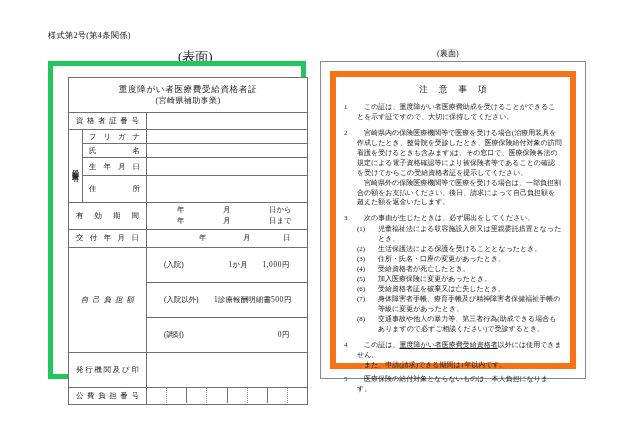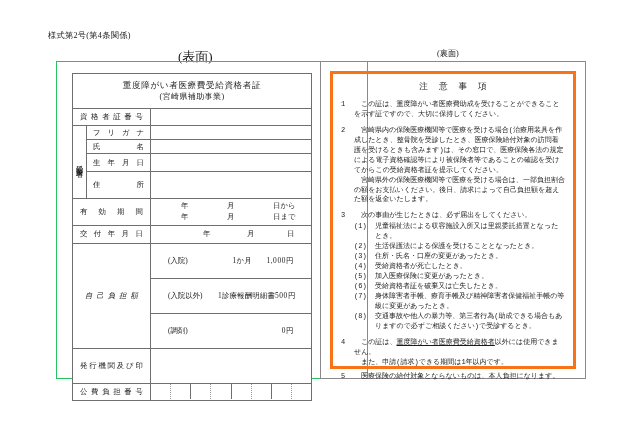--- a/index.html
+++ b/index.html
@@ -36,25 +36,25 @@
     position: absolute;
     left: 437px;
     top: 48px;
     font-size: 8.2px;
     white-space: nowrap;
   }
 
   
   .panel-front {
     position: absolute;
-    left: 56px;
+    left: 48px;
     top: 61px;
-    width: 312px;
+    width: 258px;
     height: 318px;
-    border: 1px solid #22c55e;
+    border: 5px solid #22c55e;
     box-sizing: border-box;
   }
   .panel-back {
     position: absolute;
     left: 320px;
     top: 61px;
     width: 266px;
     height: 318px;
     border: 1px solid #8a8a8a;
     box-sizing: border-box;
@@ -181,24 +181,23 @@
   .kohi-cell { flex: 1 1 0; border-right: 1px dotted #9a9a9a; box-sizing: border-box; }
   .kohi-cell:last-child { border-right: none; }
 
   
   .notes-box {
     position: absolute;
     left: 9px;
     top: 9px;
     right: 9px;
     bottom: 9px;
-    border: 3px solid #f97316;
+    border: 6px solid #f97316;
     box-sizing: border-box;
     padding: 7px 8px 16px 8px;
-    font-family: Liberation Mono, monospace;
   }
   .notes-title {
     text-align: center;
     font-size: 8.6px;
     letter-spacing: 11px;
     padding-left: 11px;
     margin-bottom: 7px;
   }
   .note-item {
     display: flex;

